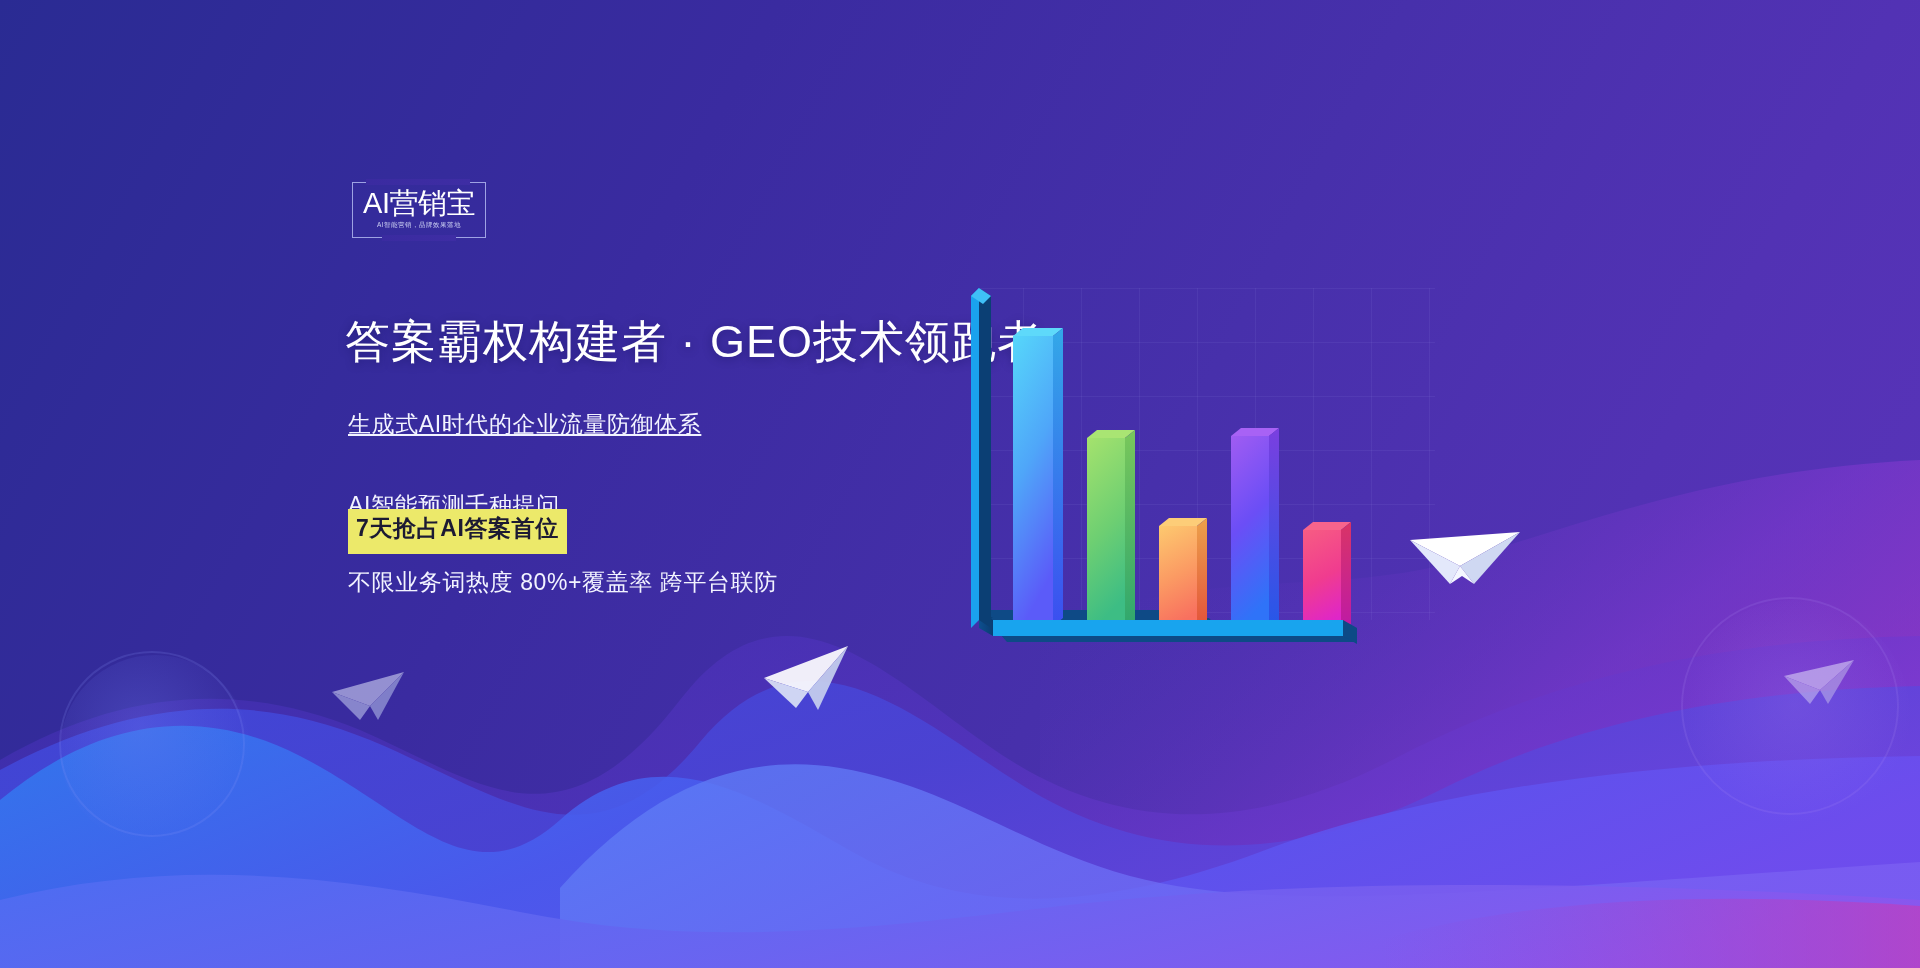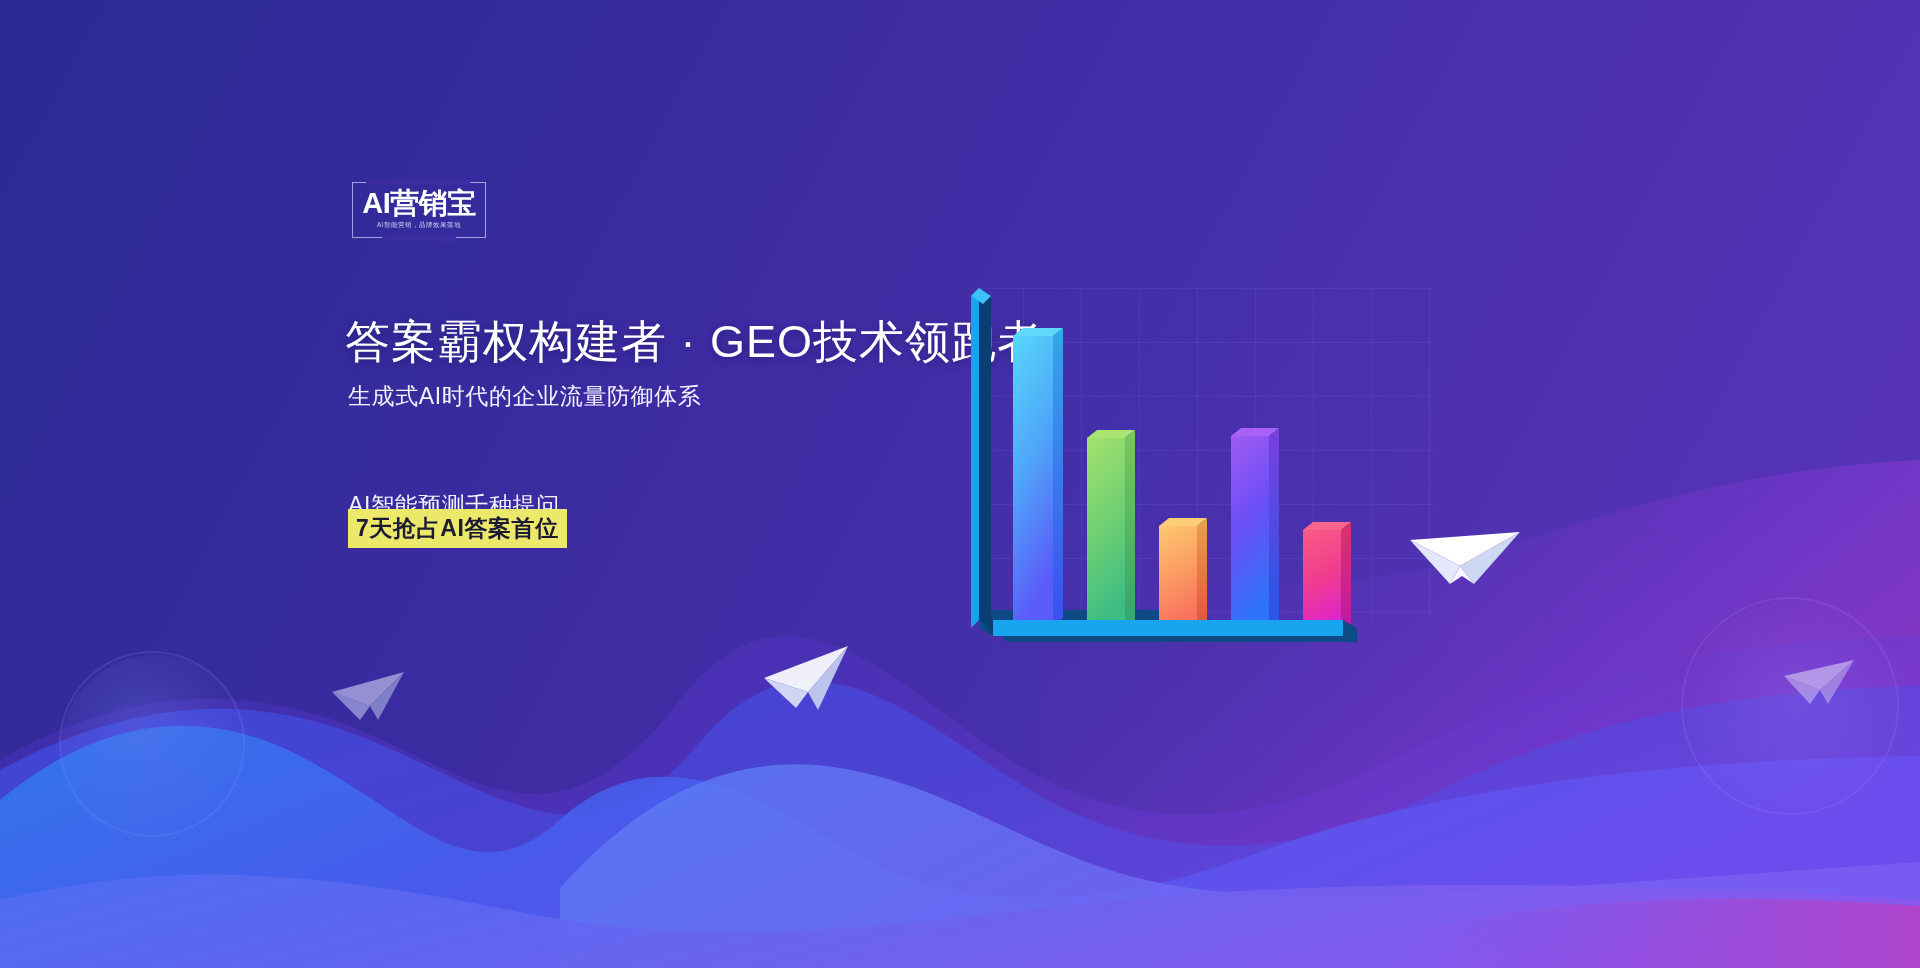--- a/index.html
+++ b/index.html
@@ -72,21 +72,21 @@
     width: 74px; height: 6px;
     background: linear-gradient(90deg,#3a2ba0,#3e2da4);
   }
   #logo-wordmark {
     position: absolute;
     left: 0; right: 0;
     top: 4px;
     text-align: center;
     color: #ffffff;
     font-size: 29px;
-    font-weight: bold;
+    font-weight: normal;
     letter-spacing: -0.5px;
     line-height: 34px;
     white-space: nowrap;
   }
   #logo-tagline {
     position: absolute;
     left: 0; right: 0;
     top: 39px;
     text-align: center;
     color: rgba(225,230,255,.85);
@@ -109,30 +109,30 @@
   }
   .subline {
     position: absolute;
     left: 348px;
     color: #f2f3ff;
     font-size: 23px;
     line-height: 32px;
     letter-spacing: .6px;
     white-space: nowrap;
   }
-  #subline-1 { top: 380px; }
+  #subline-1 { top: 408px; text-decoration: underline; }
   #subline-2 { top: 456px; margin-top: 33px; }
   #subline-4 { top: 566px; }
 
   #subline-3-wrap {
     position: absolute;
     left: 348px;
     top: 509px;
     background: #ece96a;
-    padding: 4px 8px 5px 8px;
+    padding: 4px 8px 11px 8px;
     white-space: nowrap;
   }
   #subline-3 {
     color: #1c1a33;
     font-size: 23px;
     line-height: 30px;
     font-weight: bold;
     letter-spacing: .6px;
     white-space: nowrap;
   }
@@ -237,20 +237,21 @@
   <div id="headline">答案霸权构建者 · GEO技术领跑者</div>
 
   <div class="subline" id="subline-1">生成式AI时代的企业流量防御体系</div>
 
   <div class="subline" id="subline-2">AI智能预测千种提问</div>
 
   <div id="subline-3-wrap">
     <span id="subline-3">7天抢占AI答案首位</span>
   </div>
 
+  <div class="subline" id="subline-4">不限业务词热度 80%+覆盖率 跨平台联防</div>
 
   <div id="chart-illustration">
     <svg viewBox="0 0 470 380" preserveAspectRatio="none">
       <defs>
 
         <pattern id="gridPat" width="58" height="54" patternUnits="userSpaceOnUse">
           <path d="M58 0 L0 0 0 54" fill="none" stroke="rgba(170,175,250,.16)" stroke-width="1"></path>
         </pattern>
 
         <linearGradient id="axFront" x1="0" y1="0" x2="1" y2="0">

